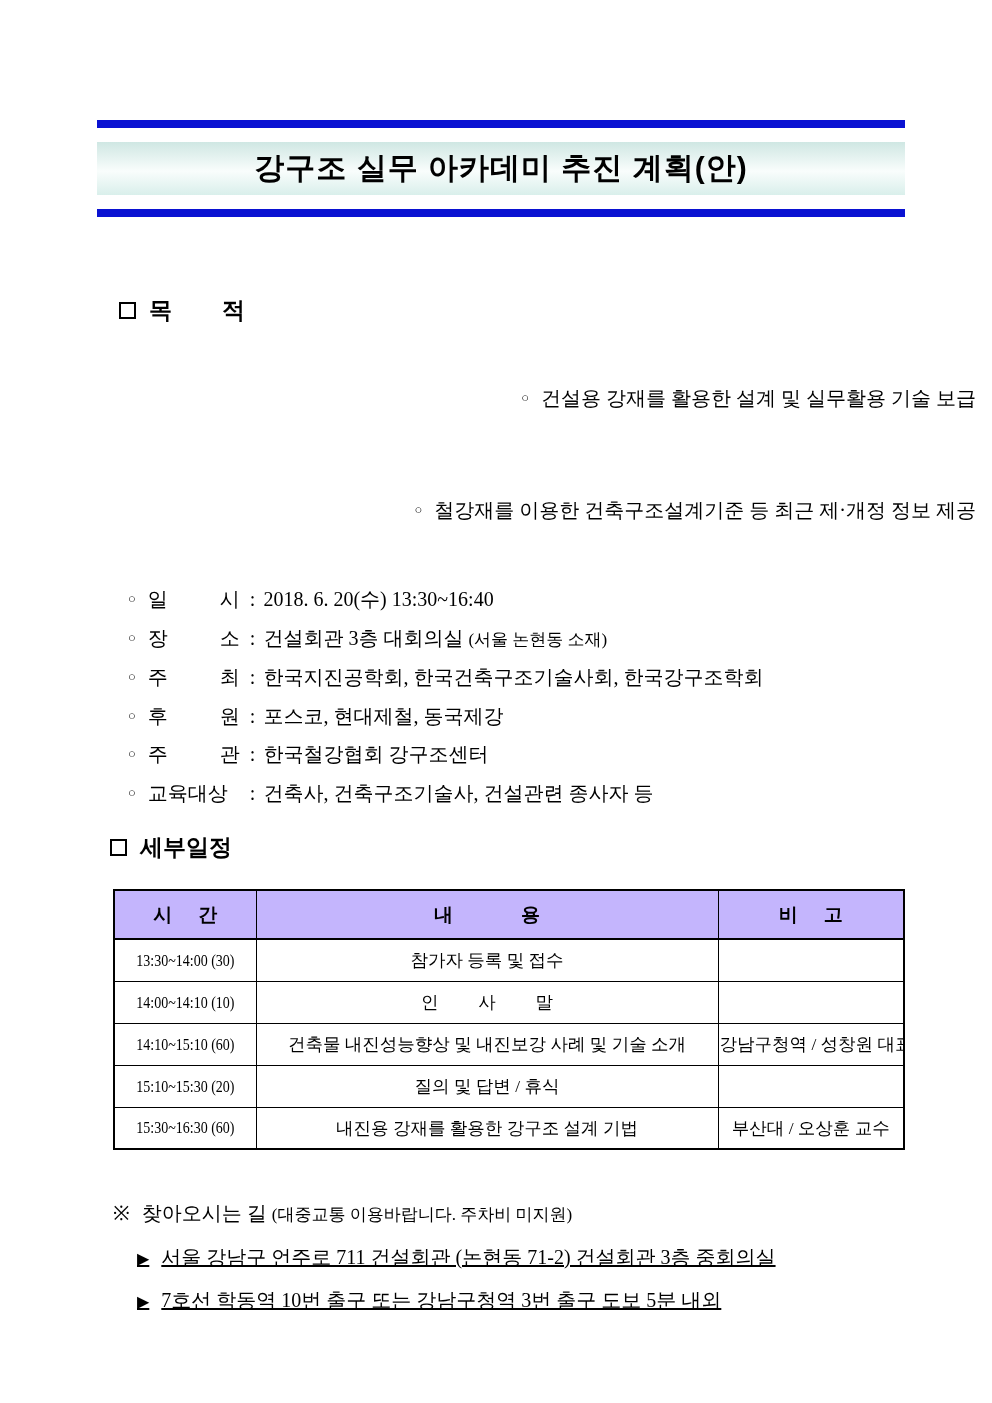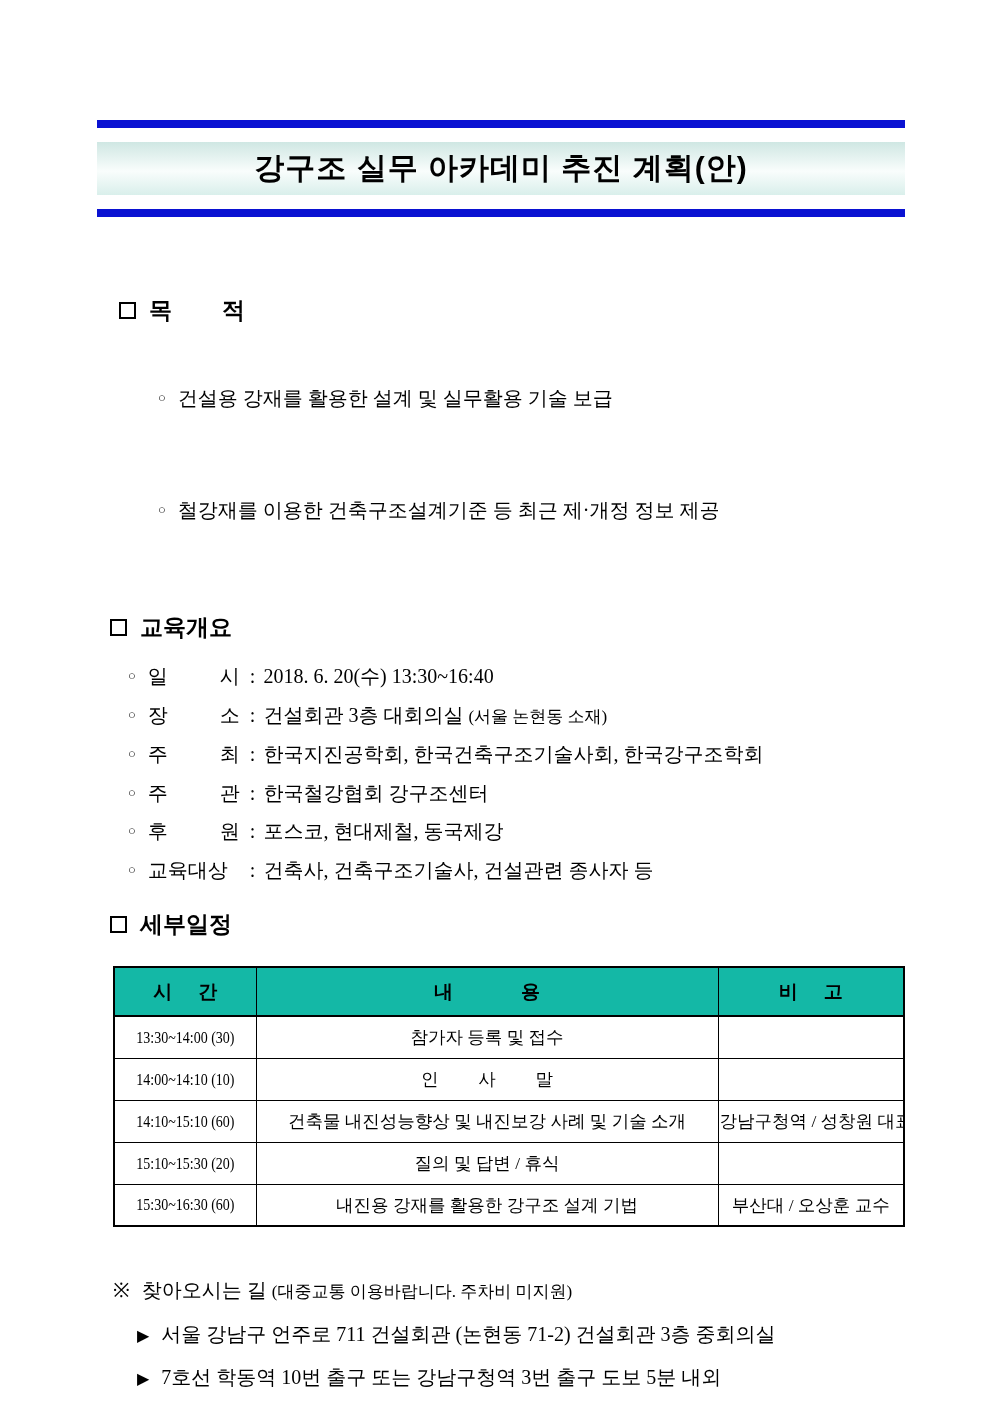--- a/index.html
+++ b/index.html
@@ -37,59 +37,59 @@
     font-weight: bold; font-size: 23px;
     display: flex; align-items: center; gap: 13px;
   }
   .sq { width: 17px; height: 17px; border: 2px solid #000; display: inline-block; flex: 0 0 auto; }
   .spread2 { display: inline-block; width: 96px; text-align: justify; text-align-last: justify; }
   .h-purpose  { margin-top: 78px; padding-left: 9px; }
   .h-overview { margin-top: 46px; }
   .h-schedule { margin-top: 20px; text-align: center; }
 
   
-  .bullets { margin: 16px 16px 0 128px; }
+  .bullets { margin: 16px 16px 0 128px; text-align: right; }
   .bullet-line { font-size: 20px; line-height: 37px; white-space: pre; }
   .circ { font-size: 13px; vertical-align: 3px; margin-right: 12px; }
 
   
   .ov-rows { margin: 14px 0 0 128px; }
   .ov-row { font-size: 20px; line-height: 37.5px; white-space: nowrap; }
   .ov-label { display: inline-block; width: 92px; text-align: justify; text-align-last: justify; }
   .ov-sep { padding: 0 8px 0 10px; }
   .small { font-size: 17px; }
 
   
   table.schedule {
     margin: 26px 0 0 113px; width: 790px;
     border-collapse: collapse; border: 2px solid #000;
     table-layout: fixed;
   }
   .schedule th {
-    background: #14b8a6;
+    background: #c4b5fd;
     border: 1px solid #000; border-bottom: 2px solid #000;
     height: 49px; font-size: 19px; font-weight: bold;
   }
   .schedule td {
     border: 1px solid #000; height: 42px;
     text-align: center; font-size: 17.5px;
     overflow: hidden; white-space: nowrap;
   }
   .th-inner { display: inline-block; text-align: justify; text-align-last: justify; }
   .th-time { width: 64px; } .th-content { width: 106px; } .th-note { width: 64px; }
   .time-text { display: inline-block; transform: scaleX(0.8); white-space: nowrap; font-size: 17.5px; }
   .note-cell { font-size: 15px; }
   .spread-cell { display: inline-block; width: 132px; text-align: justify; text-align-last: justify; }
 
   
   .note-block { margin-left: 113px; font-size: 20px; }
   .nb-directions { margin-top: 48px; }
   .note-title { line-height: 30px; white-space: nowrap; }
   .note-marker { margin-right: 12px; }
-  .note-line { margin: 13px 0 0 24px; line-height: 28px; white-space: nowrap; }
+  .note-line { margin: 13px 0 0 24px; line-height: 28px; white-space: nowrap; text-decoration: underline; }
   .arrow { margin-right: 12px; font-size: 16px; }
 </style>
 </head>
 <body>
 
 <div class="page">
 
   <div class="banner">
     <div class="bar"></div>
     <div class="banner-body">
@@ -104,39 +104,35 @@
   </div>
   <div class="bullets">
     <div class="bullet-line">
       <span class="circ">○</span><span>건설용 강재를 활용한 설계 및 실무활용 기술 보급</span>
     </div>
     <div class="bullet-line">
       <span class="circ">○</span><span>철강재를 이용한 건축구조설계기준 등 최근 제·개정 정보 제공</span>
     </div>
   </div>
 
-  <div class="heading h-overview">
-    <span class="sq"></span>
-    <span>교육개요</span>
-  </div>
   <div class="ov-rows">
     <div class="ov-row">
       <span class="circ">○</span><span class="ov-label">일 시</span><span class="ov-sep">:</span><span>2018. 6. 20(수) 13:30~16:40</span>
     </div>
     <div class="ov-row">
       <span class="circ">○</span><span class="ov-label">장 소</span><span class="ov-sep">:</span><span>건설회관 3층 대회의실</span> <span class="small">(서울 논현동 소재)</span>
     </div>
     <div class="ov-row">
       <span class="circ">○</span><span class="ov-label">주 최</span><span class="ov-sep">:</span><span>한국지진공학회, 한국건축구조기술사회, 한국강구조학회</span>
     </div>
     <div class="ov-row">
-      <span class="circ">○</span><span class="ov-label">주 관</span><span class="ov-sep">:</span><span>한국철강협회 강구조센터</span>
+      <span class="circ">○</span><span class="ov-label">후 원</span><span class="ov-sep">:</span><span>포스코, 현대제철, 동국제강</span>
     </div>
     <div class="ov-row">
-      <span class="circ">○</span><span class="ov-label">후 원</span><span class="ov-sep">:</span><span>포스코, 현대제철, 동국제강</span>
+      <span class="circ">○</span><span class="ov-label">주 관</span><span class="ov-sep">:</span><span>한국철강협회 강구조센터</span>
     </div>
     <div class="ov-row">
       <span class="circ">○</span><span class="ov-label">교육대상</span><span class="ov-sep">:</span><span>건축사, 건축구조기술사, 건설관련 종사자 등</span>
     </div>
   </div>
 
   <div class="heading h-schedule">
     <span class="sq"></span>
     <span>세부일정</span>
   </div>

